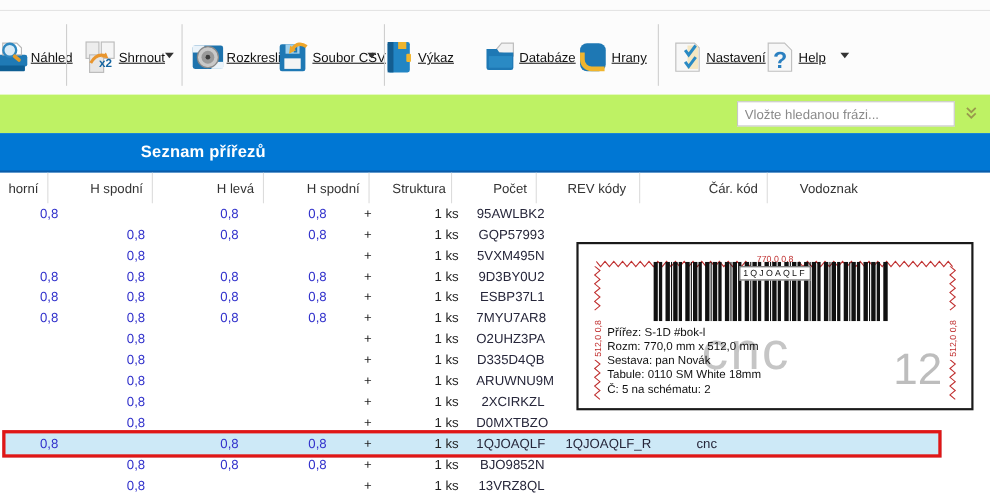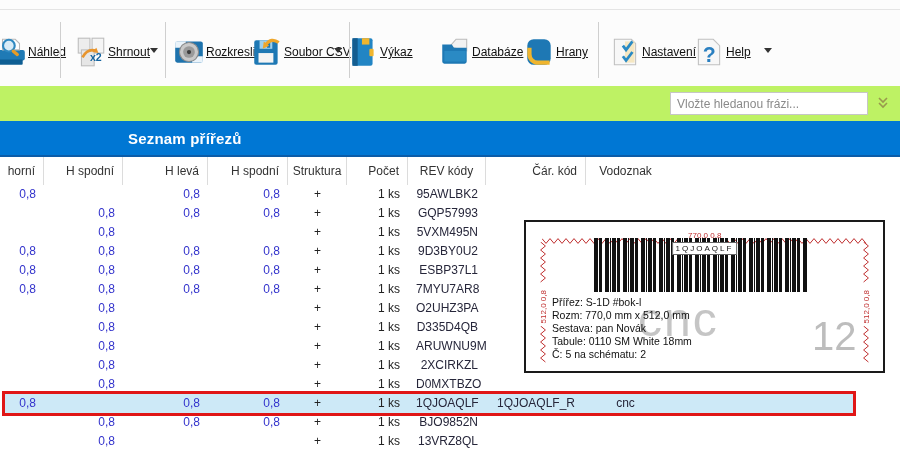--- a/index.html
+++ b/index.html
@@ -27,28 +27,28 @@
   .search-input::placeholder{color:#8a8a8a;}
   .search-chevron{position:absolute;left:876px;top:9px;width:14px;height:16px;}
 
   
   .title-bar{position:absolute;left:0;top:121px;width:900px;height:36px;background:#0077d4;
              border-bottom:2px solid #0b5ca8;display:flex;align-items:center;}
   .title-bar .title{margin-left:128px;color:#fff;font-weight:bold;font-size:15px;letter-spacing:.2px;}
 
   
   .grid-cols{display:grid;grid-template-columns:44px 79px 85px 80px 59px 61px 78px 100px 79px 1fr;}
-  .table-header{position:absolute;left:0;top:157px;width:900px;height:28px;background:#fff;}
+  .table-header{position:absolute;left:0;top:157px;width:900px;height:28px;background:#fff;gap:16px;}
   .hcell{display:flex;align-items:center;font-size:12px;color:#333;border-right:1px solid #dcdcdc;
          height:100%;padding:0 8px;white-space:nowrap;}
   .hcell:last-child{border-right:none;}
   .a-right{justify-content:flex-end;text-align:right;}
   .a-center{justify-content:center;text-align:center;}
   .table-body{position:absolute;left:0;top:185px;width:900px;height:272px;background:#fff;}
-  .trow{position:relative;z-index:1;height:19px;}
+  .trow{position:relative;z-index:1;height:19px;padding-left:17px;}
   .tcell{font-size:12px;line-height:19px;padding:0 8px;white-space:nowrap;overflow:hidden;color:#26263a;}
   .tcell.a-right{text-align:right;}
   .tcell.a-center{text-align:center;padding:0 2px;}
   .col-h_horni,.col-h_spodni,.col-h_leva,.col-h_prava{color:#3333cc;}
   .col-struktura,.col-pocet{color:#222;}
   .selection-bg{position:absolute;left:2px;top:206px;width:854px;height:25px;background:#cde9f7;z-index:0;}
   .selection-ring{position:absolute;left:2px;top:206px;width:854px;height:25px;
                   border:3px solid #e01616;z-index:3;pointer-events:none;}
 
   

